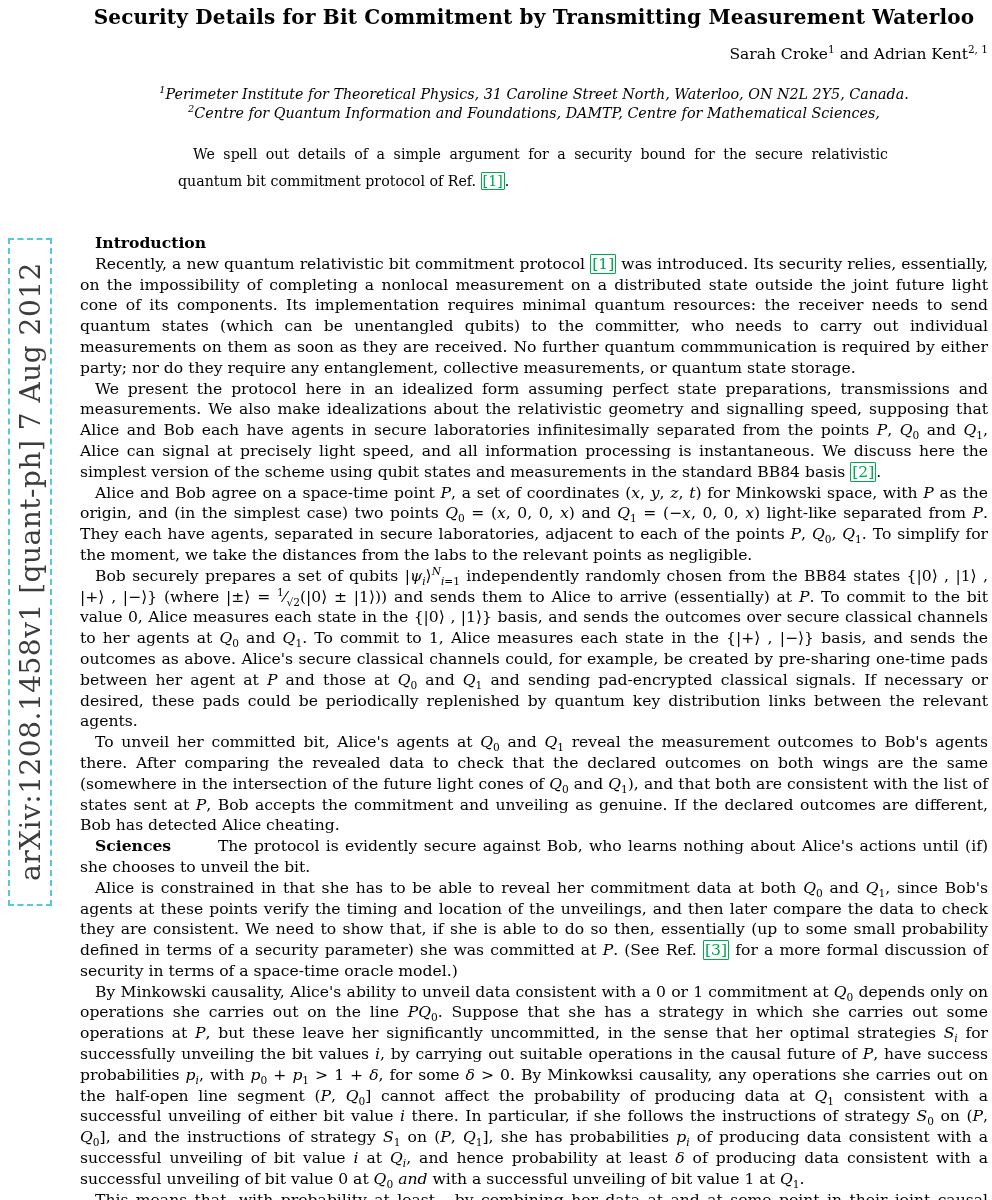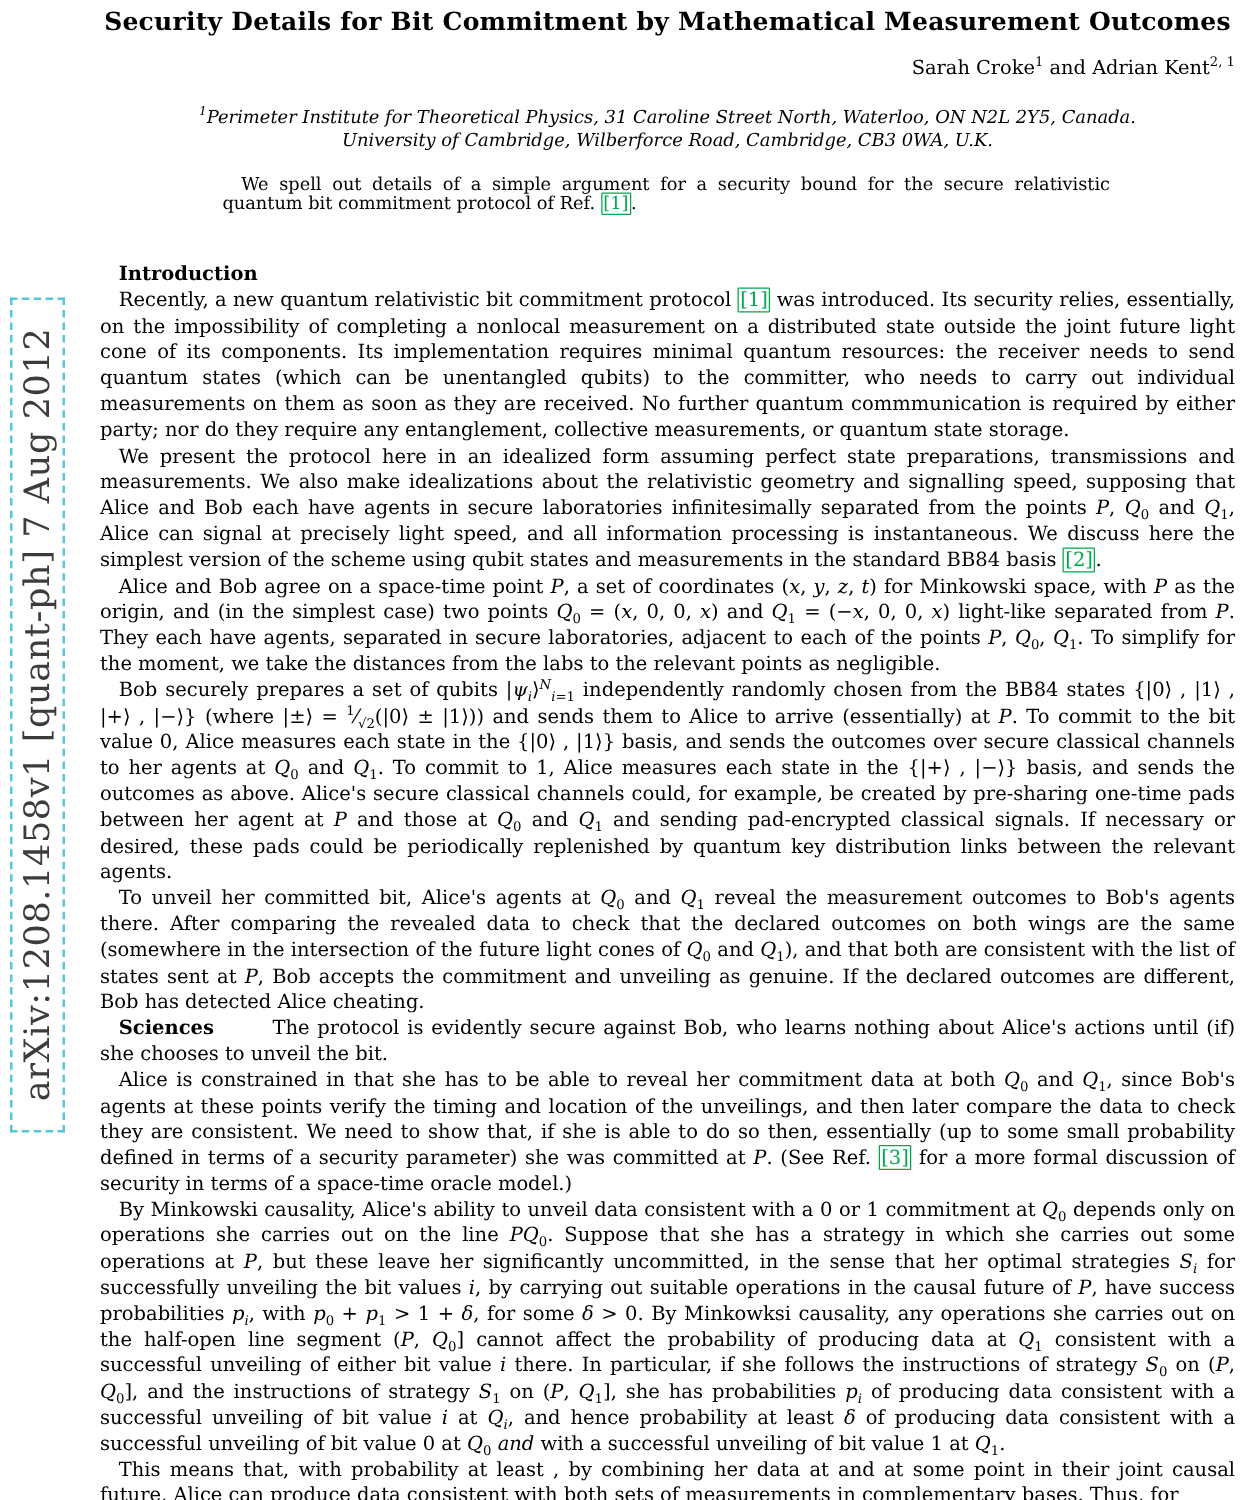--- a/index.html
+++ b/index.html
@@ -61,21 +61,21 @@
     text-align: center;
     font-style: italic;
     font-size: 14.3px;
     line-height: 19px;
   }
   .affiliations .dated { font-style: normal; }
 
   .abstract {
     margin: 18px 100px 0 98px;
     font-size: 14.2px;
-    line-height: 15px;
+    line-height: 27px;
     text-align: justify;
     text-indent: 15px;
   }
 
   .paper-body {
     margin-top: 38px;
     font-size: 15.6px;
     line-height: 20.8px;
     text-align: justify;
   }
@@ -103,27 +103,27 @@
 <body>
 
 <div class="page">
 
   <div class="arxiv-banner">
     <span>arXiv:1208.1458v1  [quant-ph]  7 Aug 2012</span>
   </div>
 
   <div class="content">
 
-    <h1 class="title">Security Details for Bit Commitment by Mathematical Measurement Outcomes</h1>
+    <h1 class="title">Security Details for Bit Commitment by Transmitting Measurement Waterloo</h1>
 
     <div class="authors">Sarah Croke<sup>1</sup> and Adrian Kent<sup>2, 1</sup></div>
 
     <div class="affiliations">
       <div><sup>1</sup>Perimeter Institute for Theoretical Physics, 31 Caroline Street North, Waterloo, ON N2L 2Y5, Canada.</div>
-      <div>University of Cambridge, Wilberforce Road, Cambridge, CB3 0WA, U.K.</div>
+      <div><sup>2</sup>Centre for Quantum Information and Foundations, DAMTP, Centre for Mathematical Sciences,</div>
     </div>
 
     <div class="abstract cite-scan">We spell out details of a simple argument for a security bound for the secure relativistic quantum bit commitment protocol of Ref. <a class="cite">[1]</a>.</div>
 
     <div class="paper-body">
       <p class="section-heading">Introduction</p>
       <p class="para cite-scan">Recently, a new quantum relativistic bit commitment protocol <a class="cite">[1]</a> was introduced. Its security relies, essentially, on the impossibility of completing a nonlocal measurement on a distributed state outside the joint future light cone of its components. Its implementation requires minimal quantum resources: the receiver needs to send quantum states (which can be unentangled qubits) to the committer, who needs to carry out individual measurements on them as soon as they are received. No further quantum commmunication is required by either party; nor do they require any entanglement, collective measurements, or quantum state storage.</p>
       <p class="para cite-scan">We present the protocol here in an idealized form assuming perfect state preparations, transmissions and measurements. We also make idealizations about the relativistic geometry and signalling speed, supposing that Alice and Bob each have agents in secure laboratories infinitesimally separated from the points <i>P</i>, <i>Q</i><sub>0</sub> and <i>Q</i><sub>1</sub>, Alice can signal at precisely light speed, and all information processing is instantaneous. We discuss here the simplest version of the scheme using qubit states and measurements in the standard BB84 basis <a class="cite">[2]</a>.</p>
       <p class="para cite-scan">Alice and Bob agree on a space-time point <i>P</i>, a set of coordinates (<i>x</i>, <i>y</i>, <i>z</i>, <i>t</i>) for Minkowski space, with <i>P</i> as the origin, and (in the simplest case) two points <i>Q</i><sub>0</sub> = (<i>x</i>, 0, 0, <i>x</i>) and <i>Q</i><sub>1</sub> = (−<i>x</i>, 0, 0, <i>x</i>) light-like separated from <i>P</i>. They each have agents, separated in secure laboratories, adjacent to each of the points <i>P</i>, <i>Q</i><sub>0</sub>, <i>Q</i><sub>1</sub>. To simplify for the moment, we take the distances from the labs to the relevant points as negligible.</p>
       <p class="para cite-scan">Bob securely prepares a set of qubits |<i>ψ<sub>i</sub></i>⟩<sup><i>N</i></sup><sub><i>i</i>=1</sub> independently randomly chosen from the BB84 states {|0⟩ , |1⟩ , |+⟩ , |−⟩} (where |±⟩ = <sup>1</sup>⁄<sub>√2</sub>(|0⟩ ± |1⟩)) and sends them to Alice to arrive (essentially) at <i>P</i>. To commit to the bit value 0, Alice measures each state in the {|0⟩ , |1⟩} basis, and sends the outcomes over secure classical channels to her agents at <i>Q</i><sub>0</sub> and <i>Q</i><sub>1</sub>. To commit to 1, Alice measures each state in the {|+⟩ , |−⟩} basis, and sends the outcomes as above. Alice's secure classical channels could, for example, be created by pre-sharing one-time pads between her agent at <i>P</i> and those at <i>Q</i><sub>0</sub> and <i>Q</i><sub>1</sub> and sending pad-encrypted classical signals. If necessary or desired, these pads could be periodically replenished by quantum key distribution links between the relevant agents.</p>

